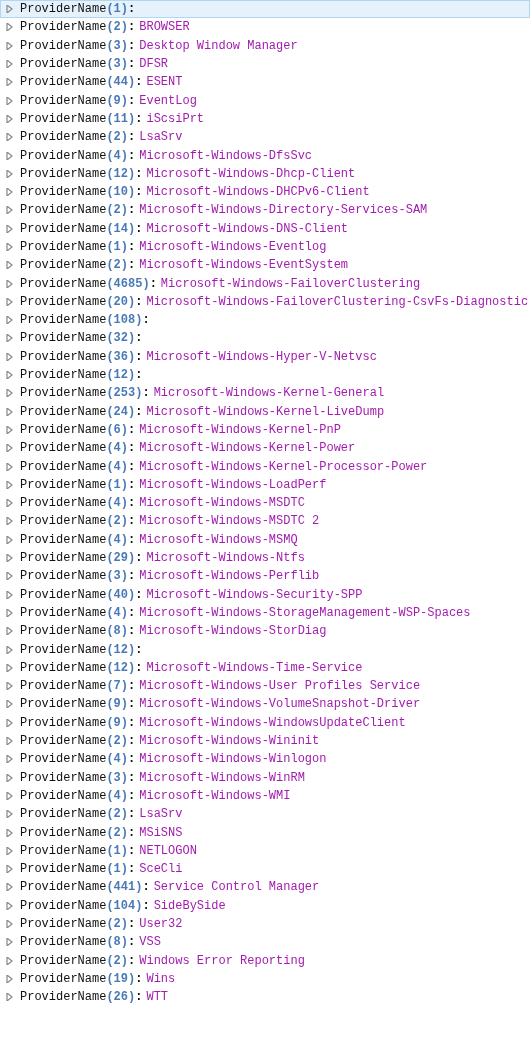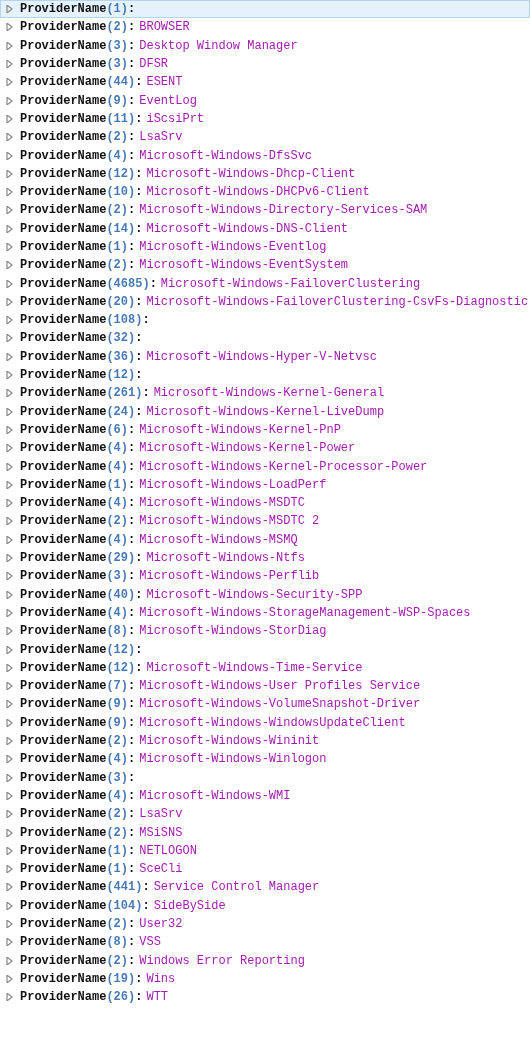--- a/index.html
+++ b/index.html
@@ -29,21 +29,21 @@
     width: 12px;
     height: 12px;
     margin-right: 4px;
     display: inline-flex;
     align-items: center;
     justify-content: center;
     color: #888;
     flex-shrink: 0;
   }
   .key {
-    font-weight: bold;
+    font-weight: normal;
     color: #111;
   }
   .count {
     color: #4a7ab5;
     font-weight: bold;
   }
   .sep {
     color: #111;
     font-weight: bold;
   }
@@ -284,21 +284,21 @@
       <span class="count">(12)</span>
       <span class="sep">:</span>
     </div>
     <div class="row">
       <span class="chevron">
         <svg viewBox="0 0 8 8" width="8" height="8">
           <path d="M1 0 L6 4 L1 8 Z" fill="none" stroke="#888" stroke-width="1.2"></path>
         </svg>
       </span>
       <span class="key">ProviderName</span> 
-      <span class="count">(261)</span>
+      <span class="count">(253)</span>
       <span class="sep">:</span>
       <span class="value">Microsoft-Windows-Kernel-General</span>
     </div>
     <div class="row">
       <span class="chevron">
         <svg viewBox="0 0 8 8" width="8" height="8">
           <path d="M1 0 L6 4 L1 8 Z" fill="none" stroke="#888" stroke-width="1.2"></path>
         </svg>
       </span>
       <span class="key">ProviderName</span> 
@@ -516,20 +516,21 @@
     </div>
     <div class="row">
       <span class="chevron">
         <svg viewBox="0 0 8 8" width="8" height="8">
           <path d="M1 0 L6 4 L1 8 Z" fill="none" stroke="#888" stroke-width="1.2"></path>
         </svg>
       </span>
       <span class="key">ProviderName</span> 
       <span class="count">(3)</span>
       <span class="sep">:</span>
+      <span class="value">Microsoft-Windows-WinRM</span>
     </div>
     <div class="row">
       <span class="chevron">
         <svg viewBox="0 0 8 8" width="8" height="8">
           <path d="M1 0 L6 4 L1 8 Z" fill="none" stroke="#888" stroke-width="1.2"></path>
         </svg>
       </span>
       <span class="key">ProviderName</span> 
       <span class="count">(4)</span>
       <span class="sep">:</span>

